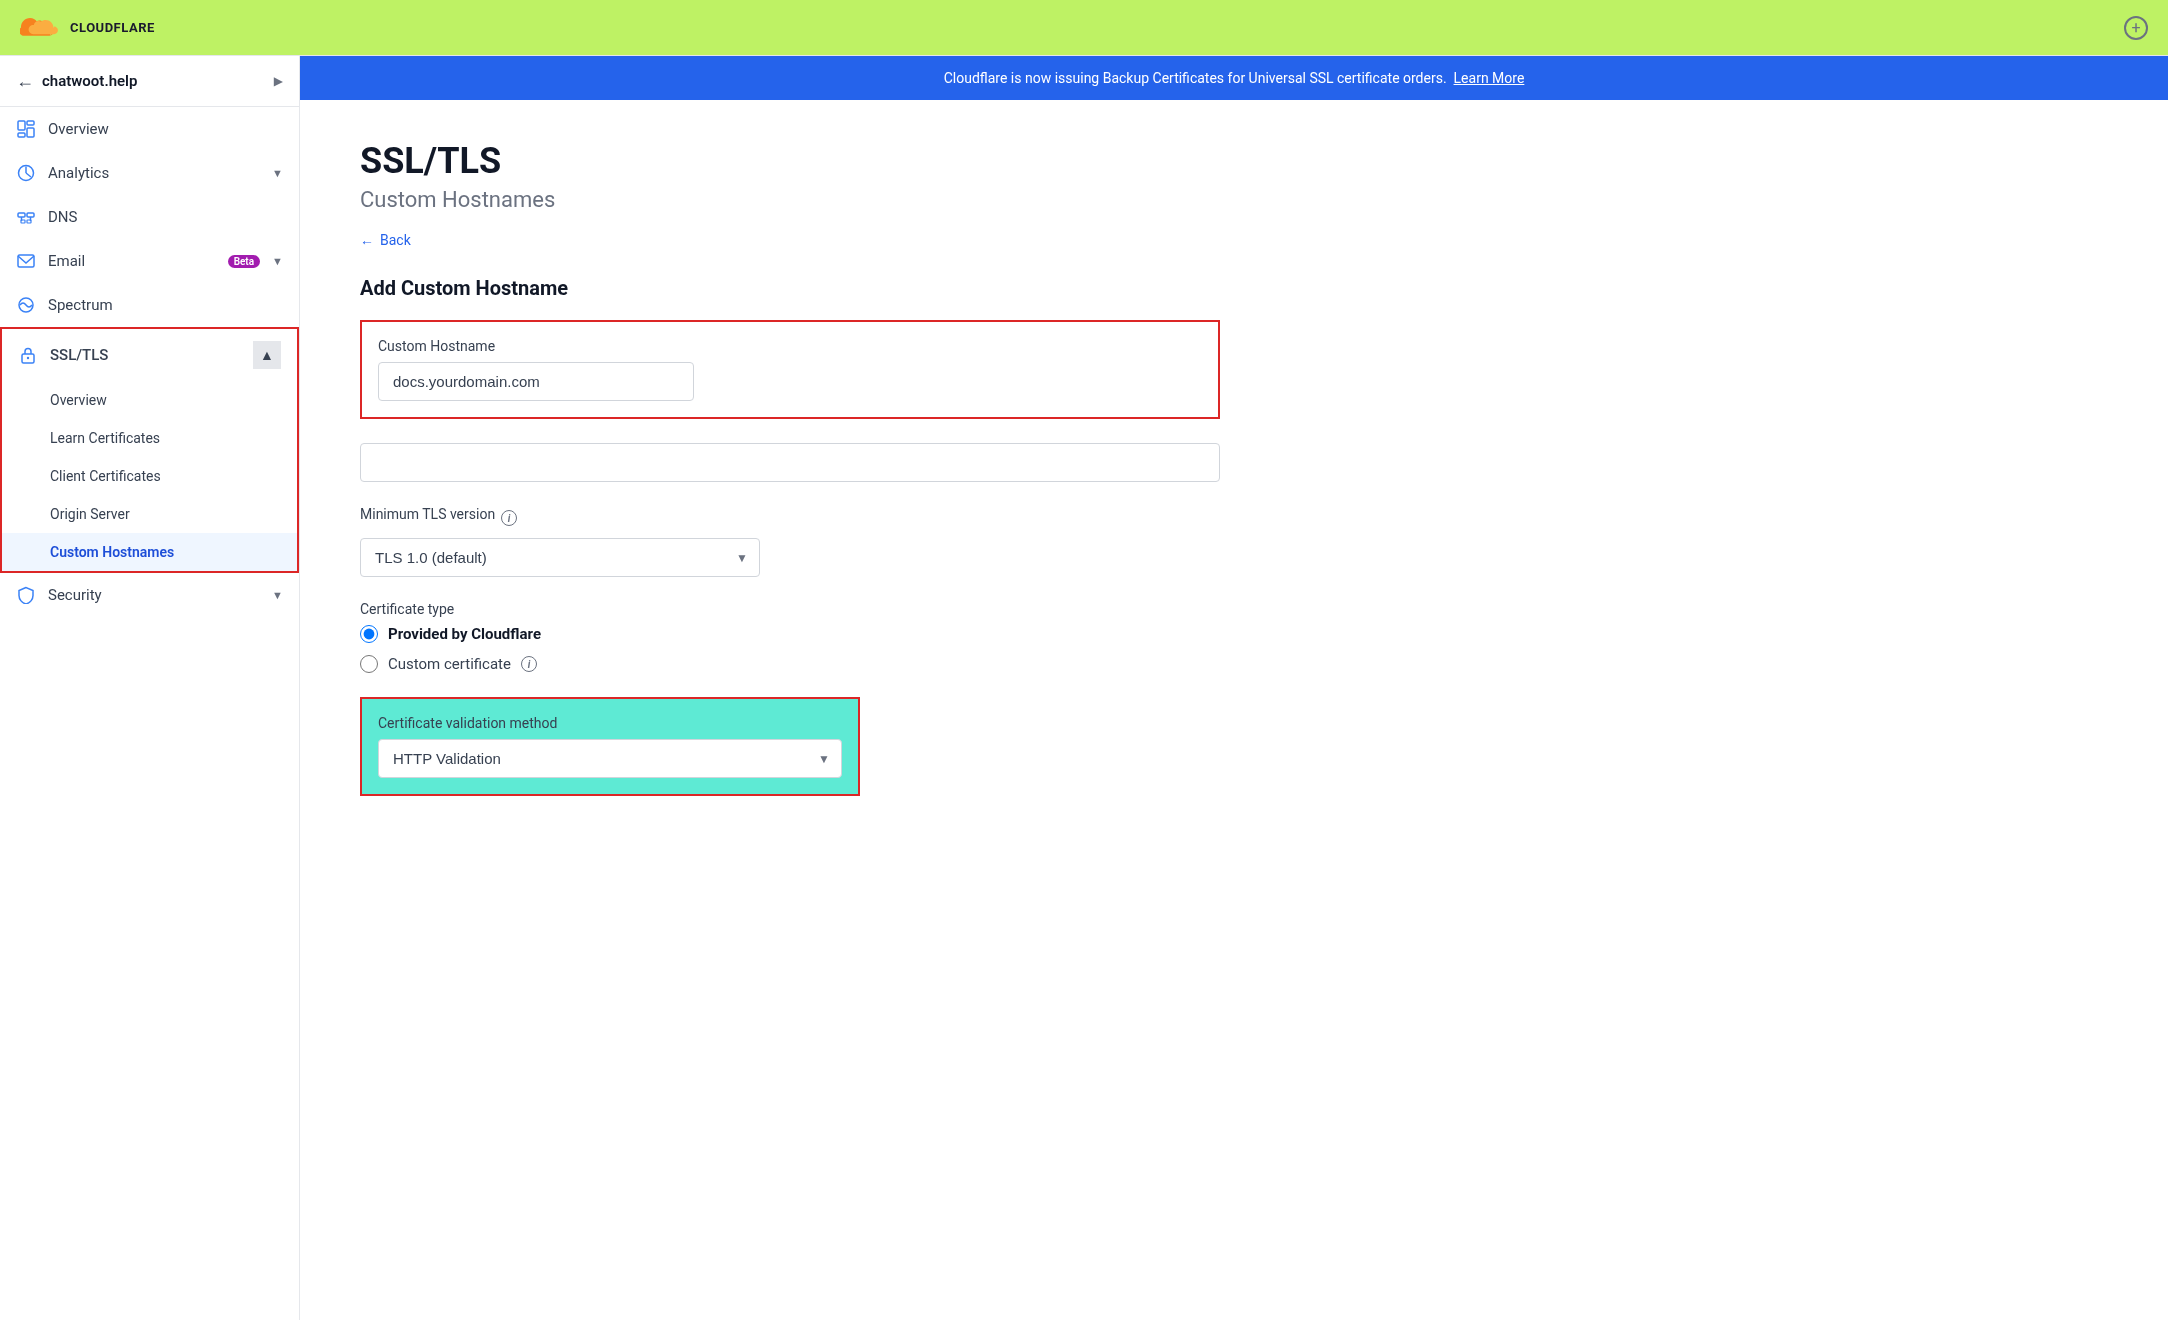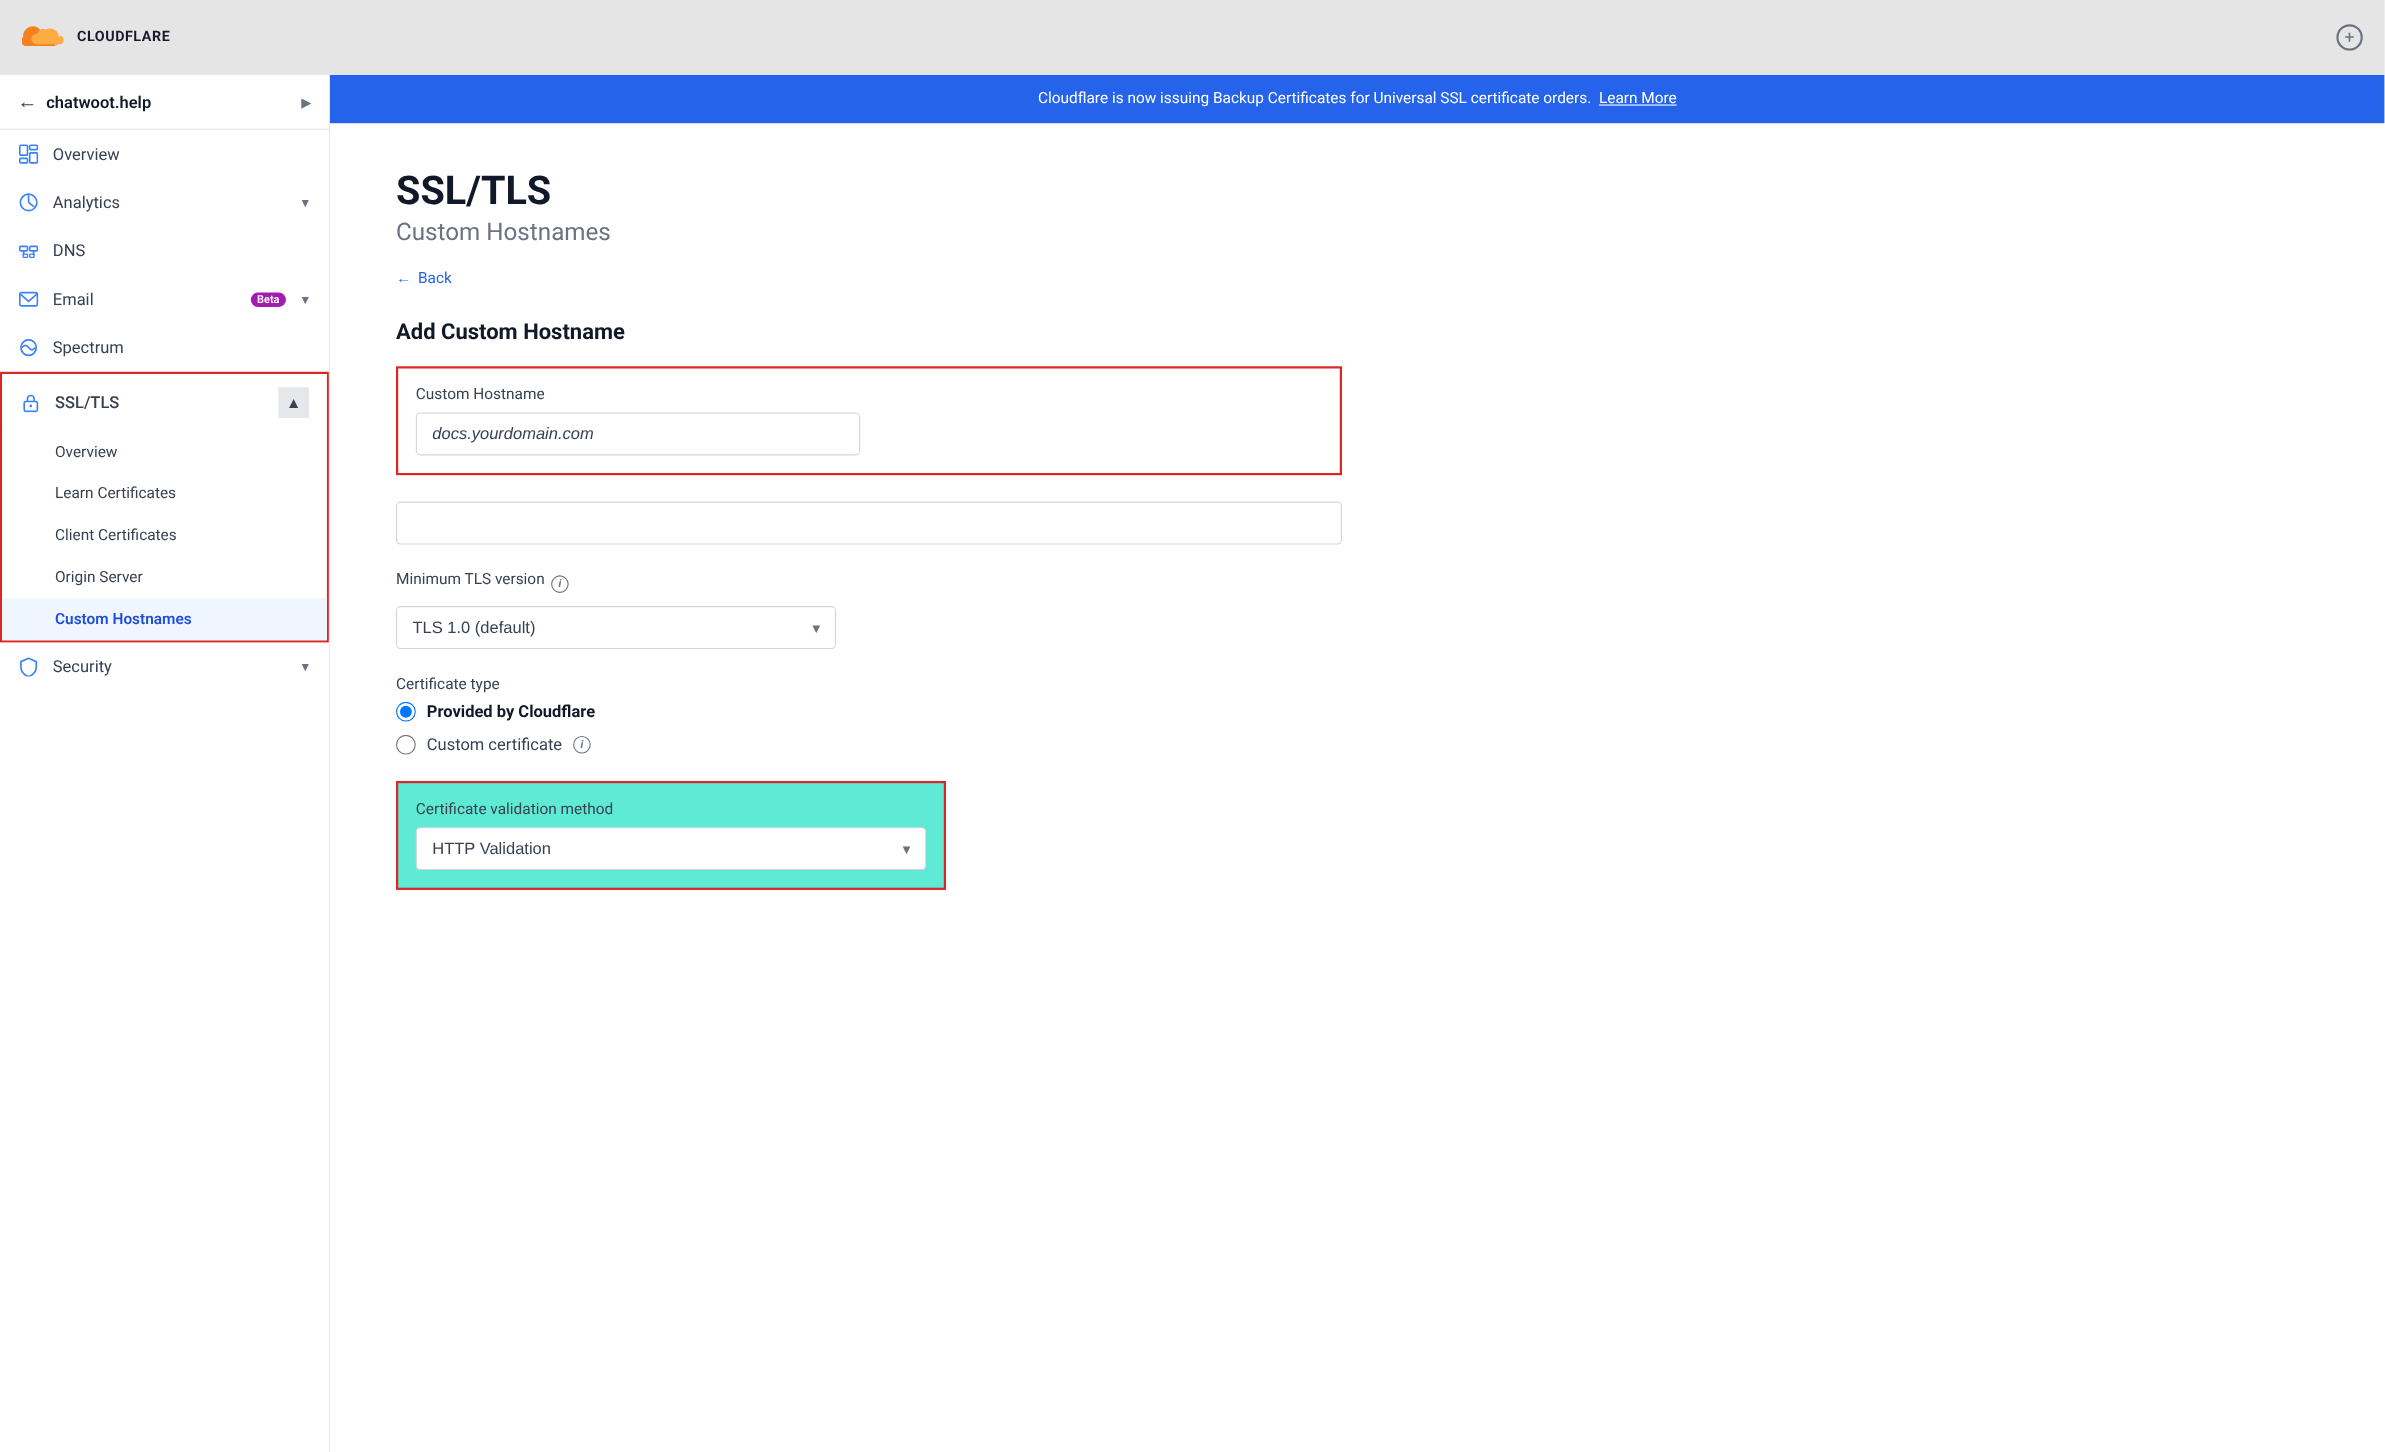--- a/index.html
+++ b/index.html
@@ -1,21 +1,21 @@
 <!DOCTYPE html>
 <html><head>
   <meta charset="utf-8">
   <style>
     * { box-sizing: border-box; margin: 0; padding: 0; }
     body { font-family: -apple-system, BlinkMacSystemFont, 'Segoe UI', Roboto, sans-serif; background: #fff; display: flex; flex-direction: column; height: 100vh; overflow: hidden; }
 
     
     .top-bar {
-      height: 68px;
-      background: #e5e5e5;
+      height: 56px;
+      background: #bef264;
       border-bottom: 1px solid #e5e7eb;
       display: flex;
       align-items: center;
       padding: 0 20px;
       justify-content: space-between;
       flex-shrink: 0;
     }
     .logo-area {
       display: flex;
       align-items: center;
@@ -503,21 +503,21 @@
         <span>←</span>
         <span>Back</span>
       </a>
 
       <h2 class="section-title">Add Custom Hostname</h2>
 
       <div class="form-section">
 
         <div class="field-group highlighted">
           <div class="field-label">Custom Hostname</div>
-          <input type="text" class="text-input" value="docs.yourdomain.com" style="width: 404px; font-style: italic;">
+          <input type="text" class="text-input" value="docs.yourdomain.com" style="width: 316px;">
         </div>
 
         <div style="margin-bottom: 24px;">
           <input type="text" class="text-input" style="width: 860px; max-width: 100%;">
         </div>
 
         <div class="field-group">
           <div class="field-label-row">
             <span class="field-label">Minimum TLS version</span>
             <div class="info-icon">i</div>

